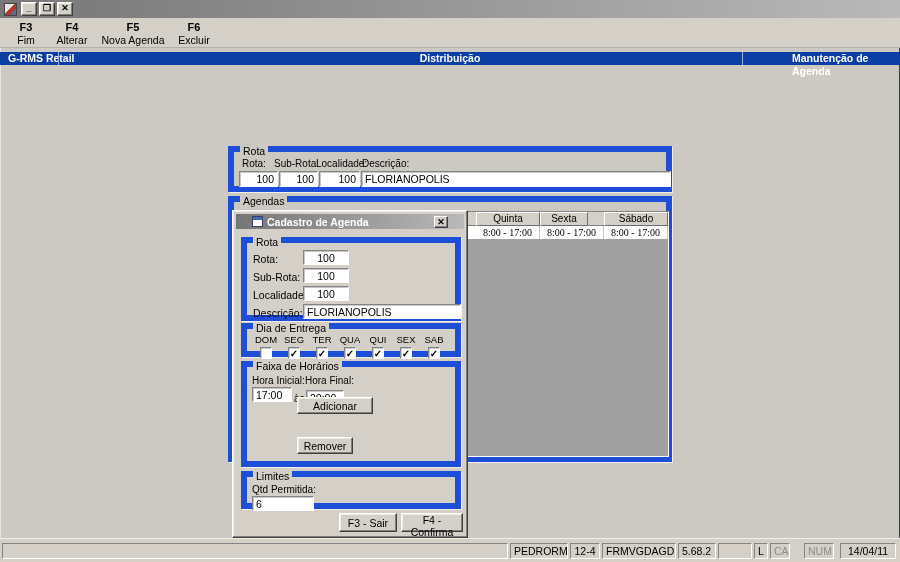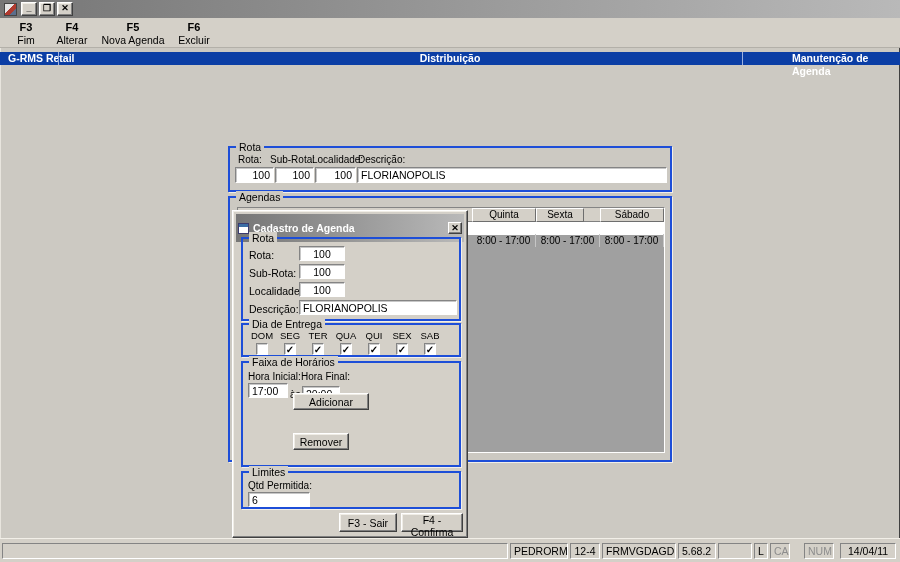--- a/index.html
+++ b/index.html
@@ -28,21 +28,21 @@
   .tb-key { font-size:11px; font-weight:bold; line-height:13px; }
   .tb-label { font-size:10.5px; line-height:12px; }
   
   .bluebar { position:absolute; left:0; top:52px; width:900px; height:13px; color:#fff;
     font-size:10.5px; font-weight:bold; }
   .bb-brand { position:absolute; left:8px; top:0; line-height:13px; }
   .bb-sep { position:absolute; top:0; width:1px; height:13px; background:#9db1e0; }
   .bb-module { position:absolute; left:0; top:0; width:100%; text-align:center; line-height:13px; }
   .bb-screen { position:absolute; left:768px; top:0; line-height:13px;padding-left:24px; }
   
-  .group { position:absolute; border:2px solid #1d4ed8; box-shadow:1px 1px 0 #f2efe8; }
+  .group { position:absolute; border:6px solid #1d4ed8; box-shadow:1px 1px 0 #f2efe8; }
   .legend { position:absolute; top:-7px; left:6px; background:#ccc9c2; padding:0 3px;
     font-size:10.5px; line-height:13px; white-space:nowrap; }
   .lbl { position:absolute; font-size:10px; white-space:nowrap; }
   .dlbl { position:absolute; font-size:10.5px; white-space:nowrap; }
   
   .field { position:absolute; height:16px; background:#fff; border:1px solid;
     border-color:#848484 #fff #fff #848484; box-shadow:inset 1px 1px 0 rgba(0,0,0,0.22);
     font-family:"Liberation Sans",sans-serif; font-size:10.5px; padding:0 3px; color:#000; }
   .num { text-align:right; }
   .ctr { text-align:center; }
@@ -50,29 +50,29 @@
     box-shadow:inset -1px -1px 0 #808080, inset 1px 1px 0 #f0ede6;
     font-family:"Liberation Sans",sans-serif; font-size:10.5px; text-align:center; cursor:default; }
   
   .grid { position:absolute; left:7px; top:9px; width:428px; height:246px; background:#a0a0a0;
     border:1px solid; border-color:#848484 #fff #fff #848484; }
   .grid-header { position:absolute; left:0; top:0; width:100%; height:14px; background:#d4d0c8;
     border-bottom:1px solid #808080; }
   .gh-cell { position:absolute; top:0; height:14px; background:#d4d0c8; border:1px solid;
     border-color:#fff #6e6e6e #6e6e6e #fff; font-size:10px; line-height:12px; text-align:center; }
   .grid-row { position:absolute; left:0; top:14px; width:100%; height:13px; background:#fff; }
-  .gr-cell { position:absolute; top:12px; height:13px; font-size:10px; line-height:13px; text-align:center;
-    border-right:1px solid #c6c6c6; }
+  .gr-cell { position:absolute; top:0; height:13px; font-size:10px; line-height:13px; text-align:center;
+    border-right:1px solid #c6c6c6;font-family:Liberation Serif, serif; }
   
   .dialog { position:absolute; left:232px; top:210px; width:236px; height:328px; background:#d4d0c8;
     border:1px solid; border-color:#fff #404040 #404040 #fff;
     box-shadow:inset -1px -1px 0 #808080, inset 1px 1px 0 #f0ede6; z-index:10; }
   .dialog .legend { background:#d4d0c8; }
-  .dlg-titlebar { position:absolute; left:3px; top:3px; right:3px; height:28px;
-    background:linear-gradient(90deg,#767676,#b9b9b9); display:flex; align-items:center; padding:0 2px; }
+  .dlg-titlebar { position:absolute; left:3px; top:3px; right:3px; height:15px;
+    background:linear-gradient(90deg,#767676,#b9b9b9); display:flex; align-items:center; padding:0 16px; }
   .dlg-icon { width:11px; height:11px; margin-right:4px; border:1px solid #3b3b6e; background:#fff;
     box-shadow:inset 0 3px 0 #3b6ea5; flex:0 0 auto; }
   .dlg-title { color:#fff; font-weight:bold; font-size:10.5px; flex:1; white-space:nowrap; }
   .dlg-close { width:14px; height:12px; background:#d4d0c8; border:1px solid;
     border-color:#fff #404040 #404040 #fff; box-shadow:inset -1px -1px 0 #808080;
     font-size:9px; line-height:10px; font-weight:bold; text-align:center; cursor:default; }
   
   .day { position:absolute; top:5px; width:26px; display:flex; flex-direction:column; align-items:center;
     gap:2px; font-size:9.5px; }
   .checkbox { width:12px; height:12px; background:#fff; border:1px solid;

